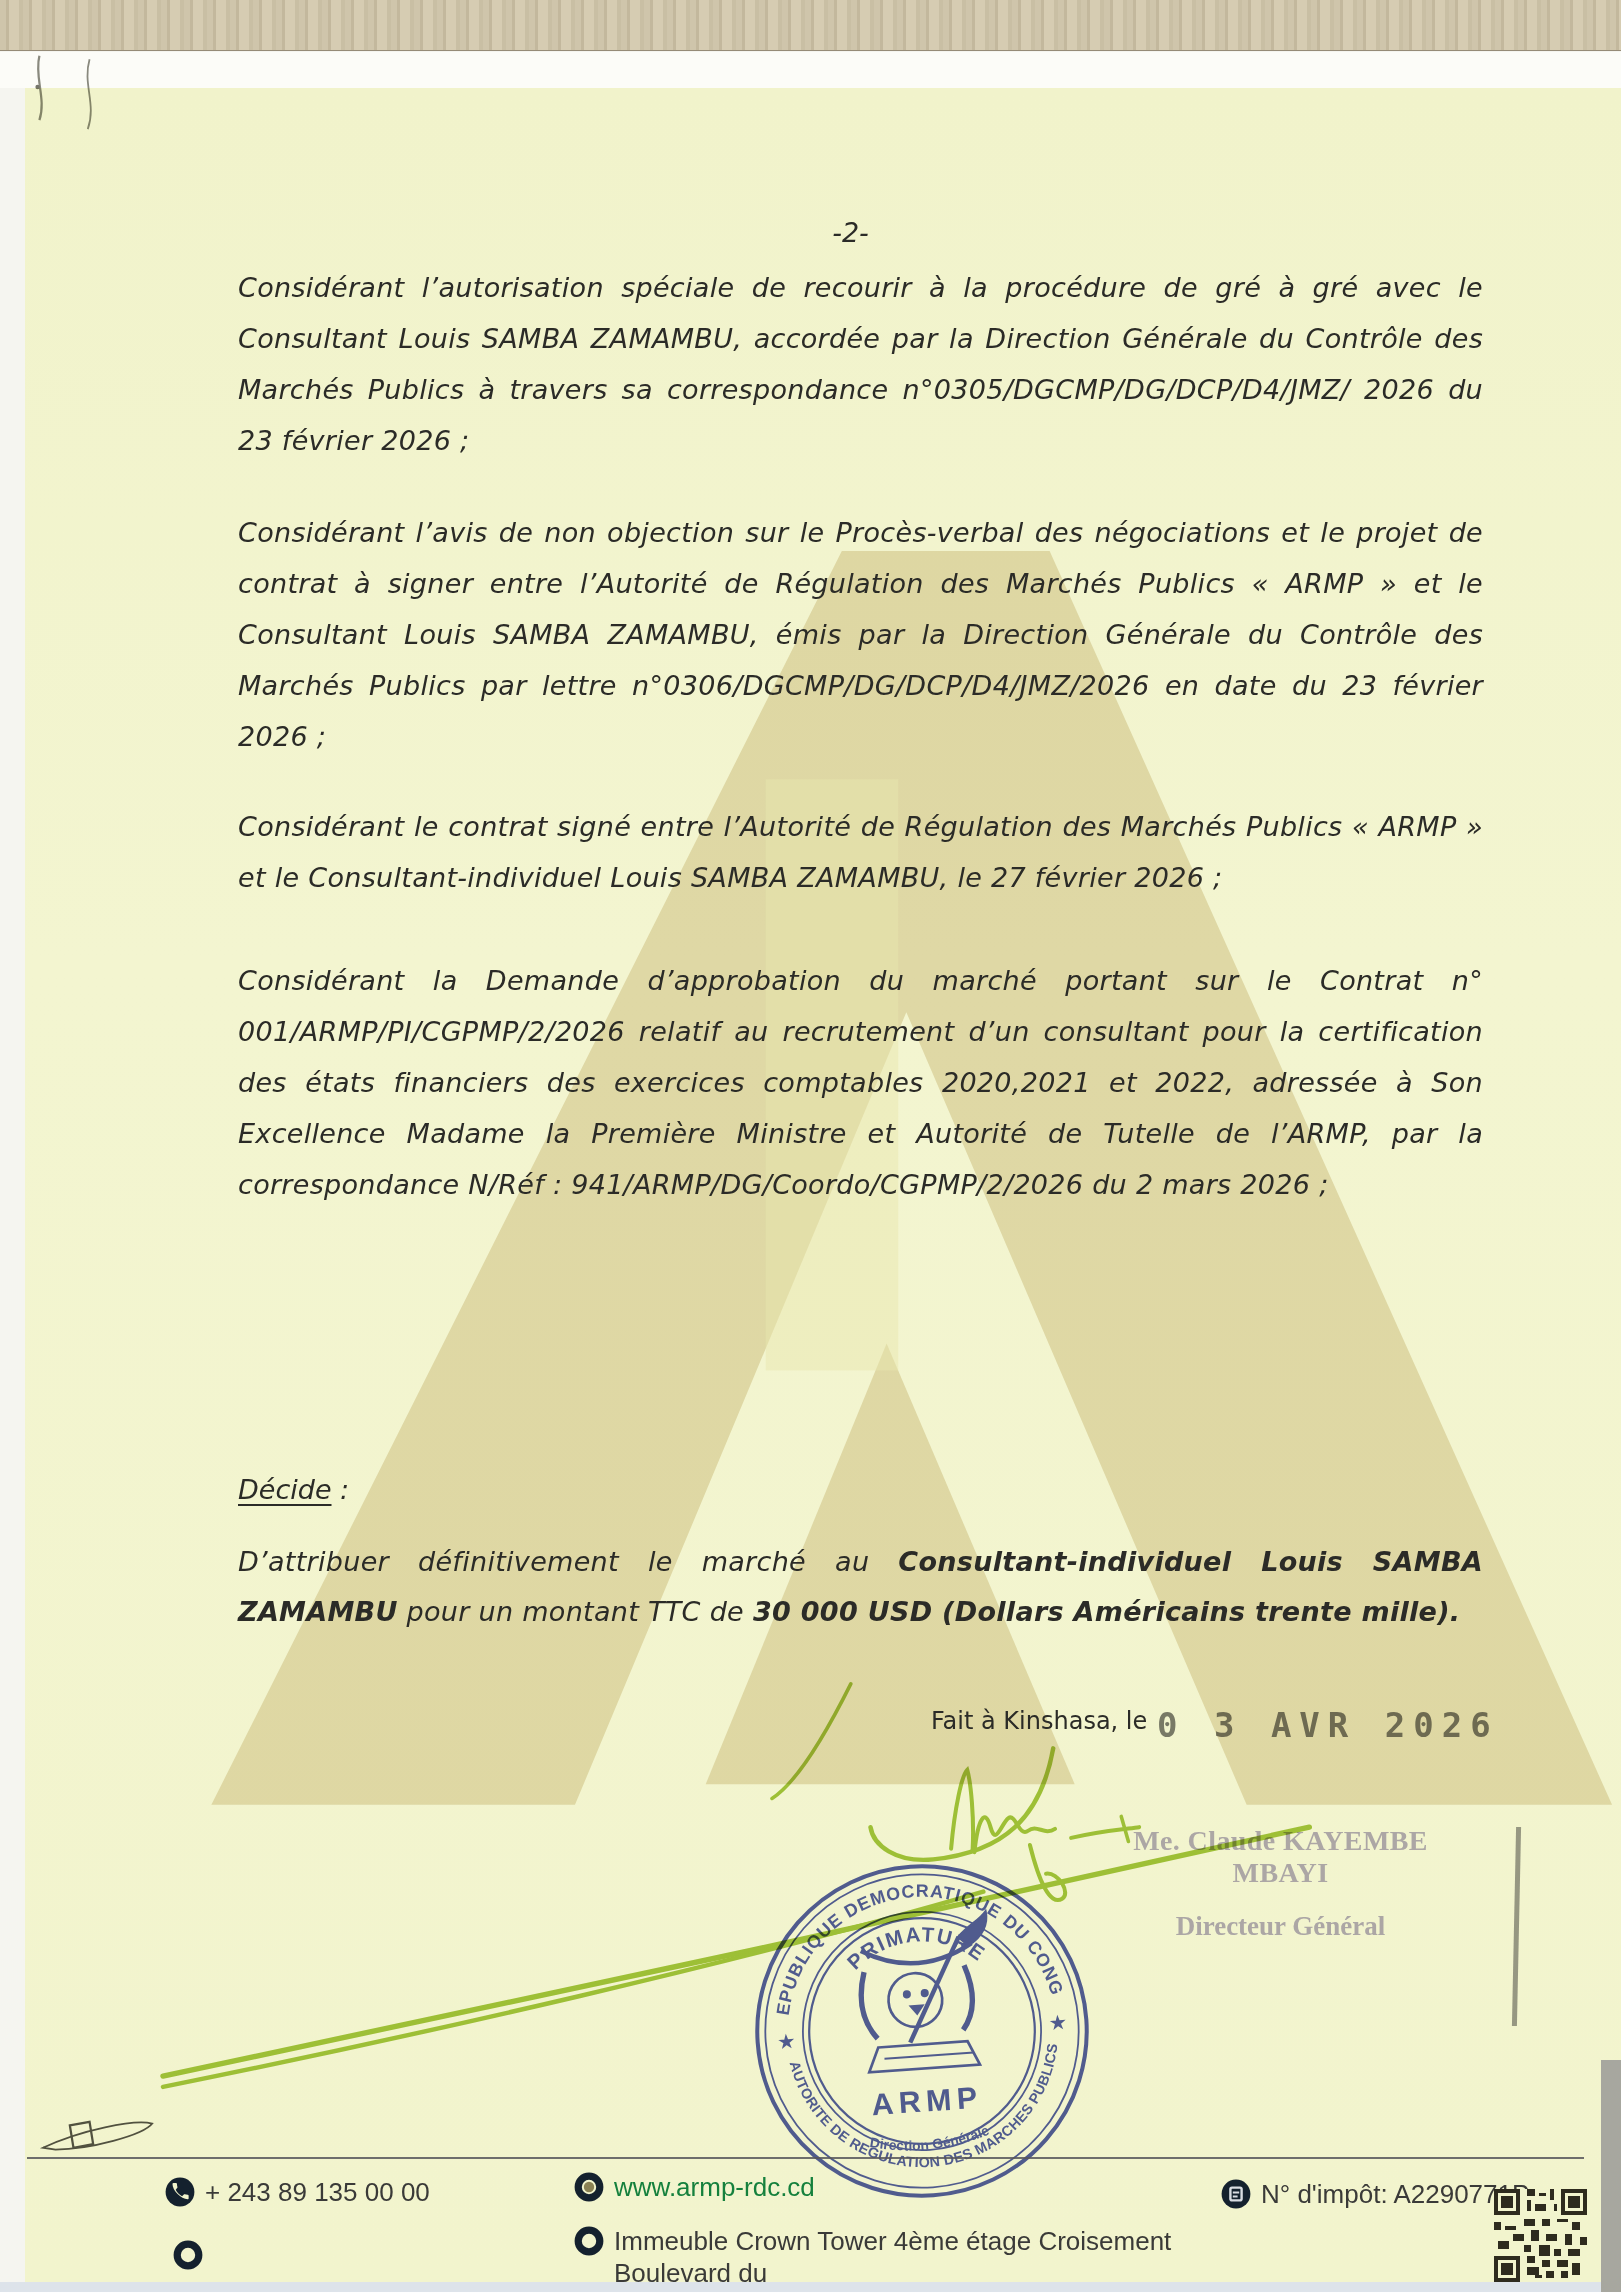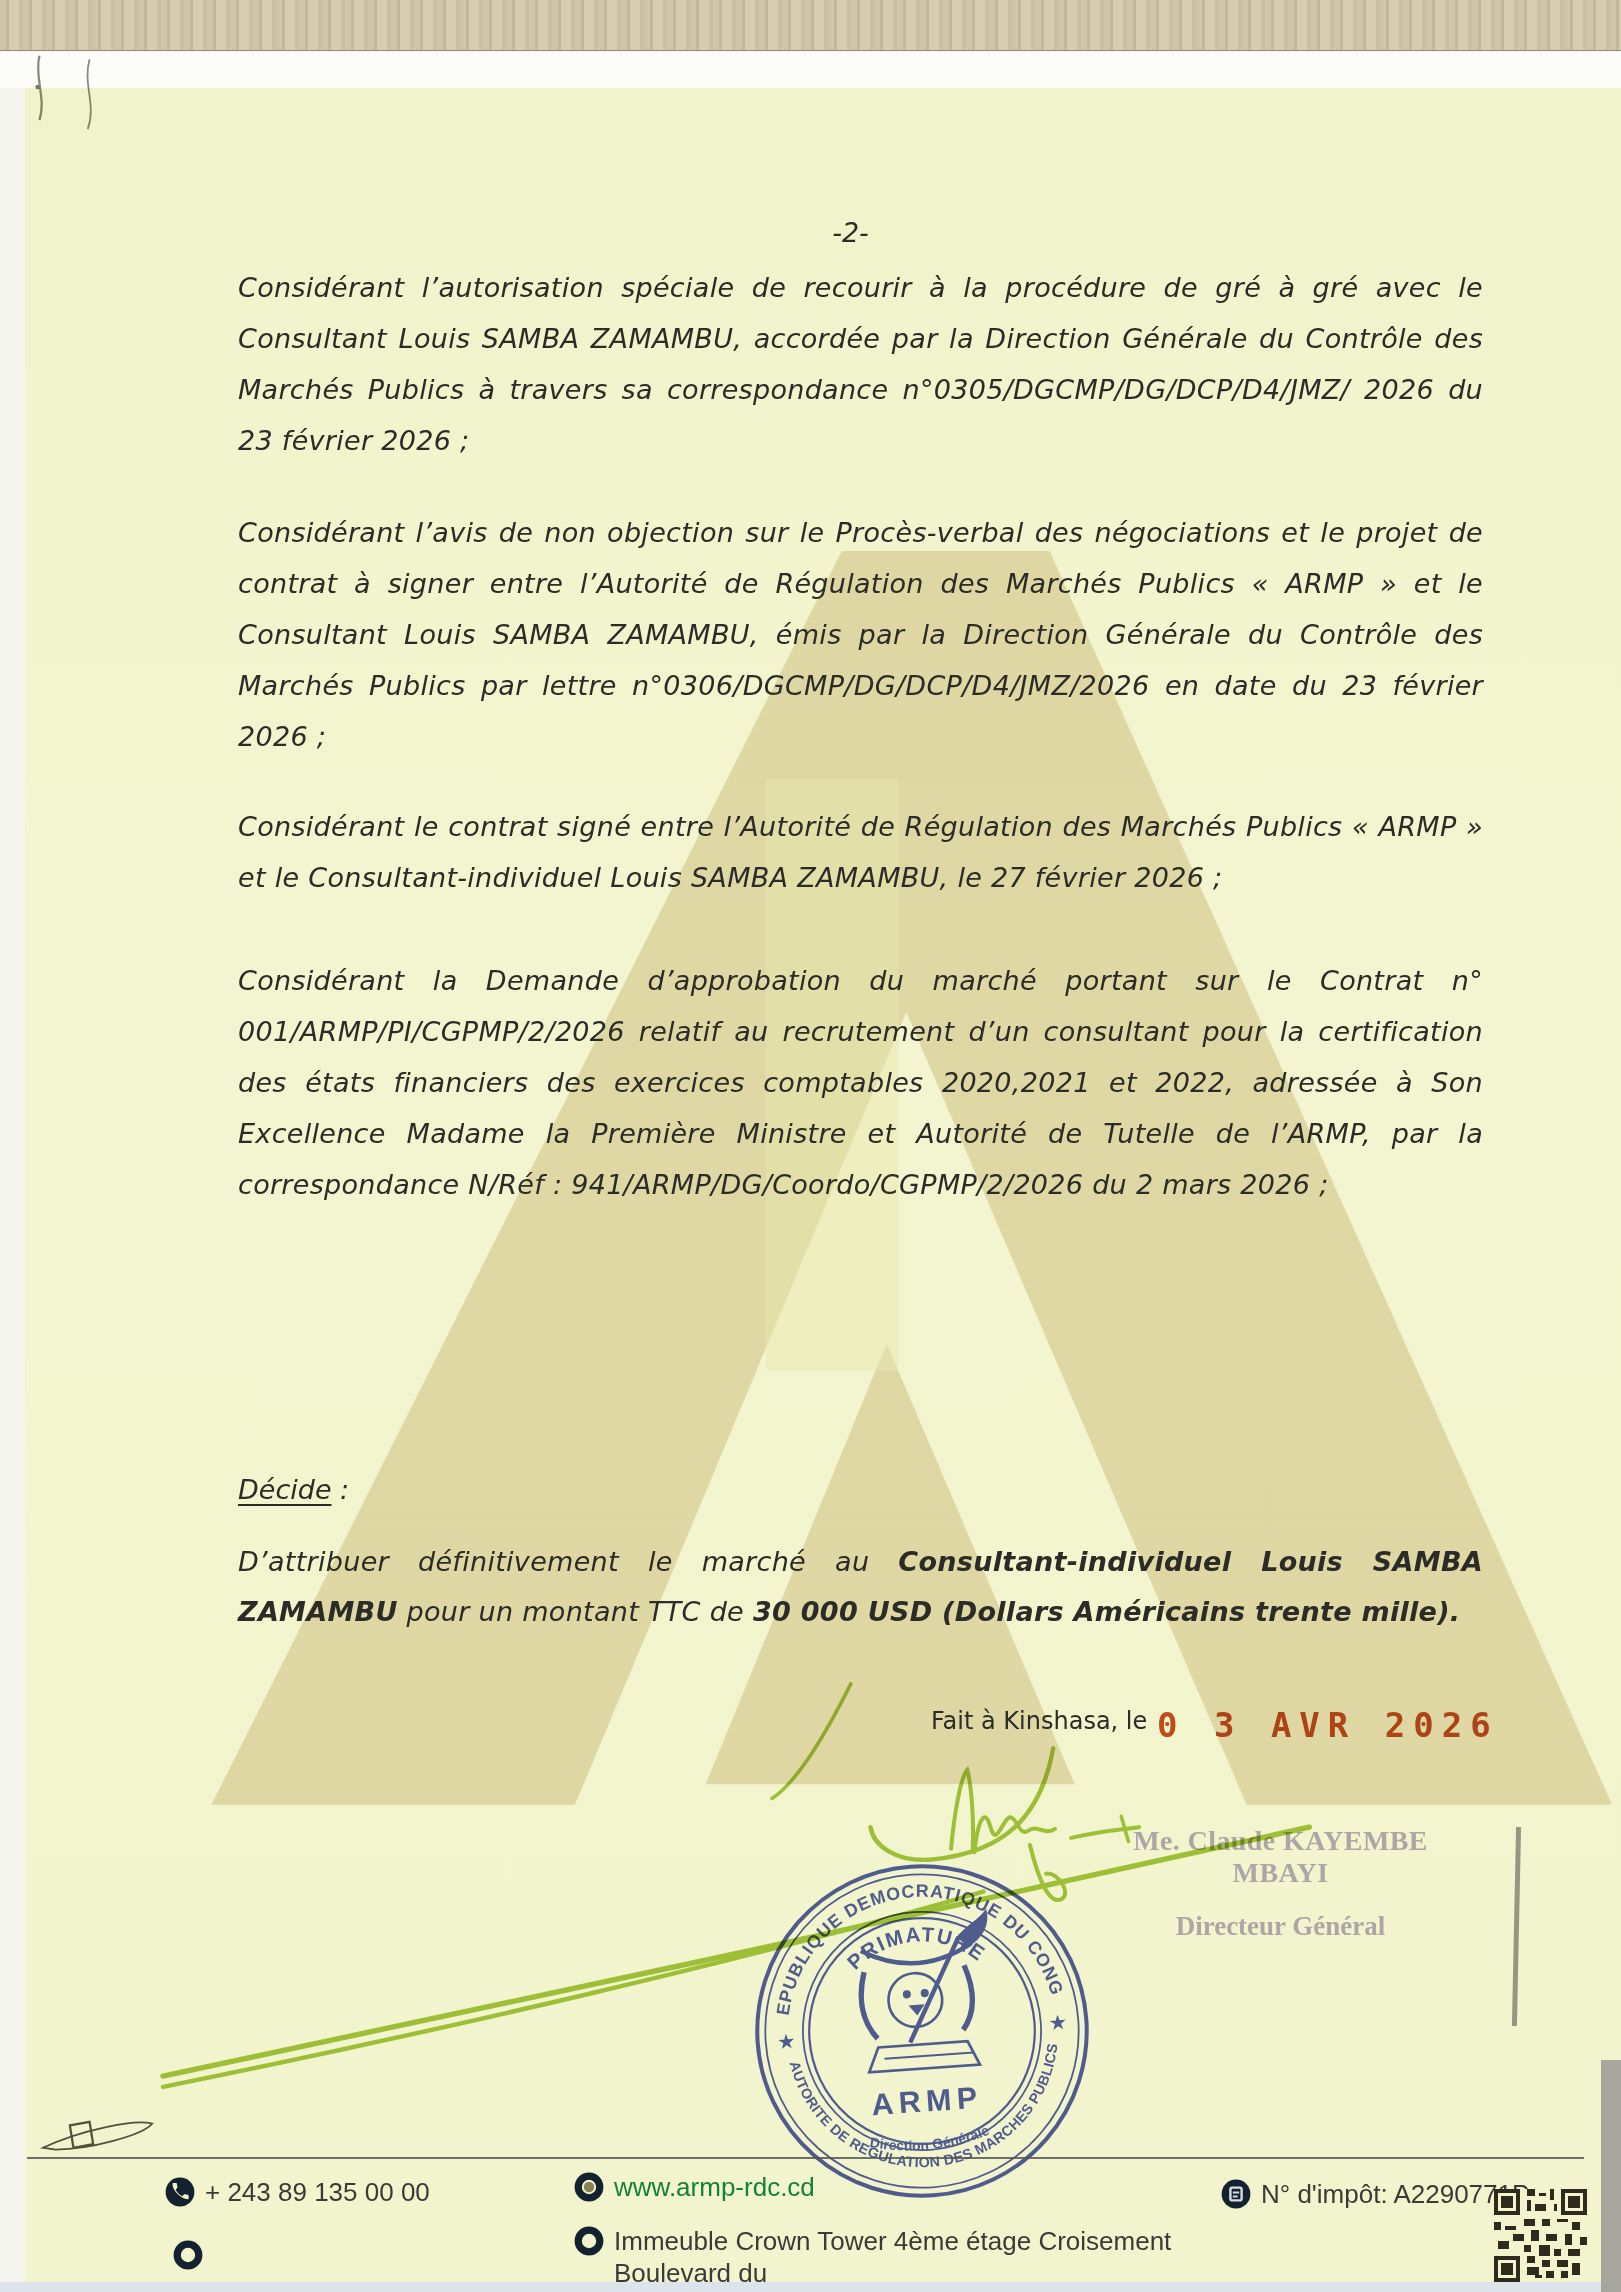--- a/index.html
+++ b/index.html
@@ -21,21 +21,21 @@
     font-family:"DejaVu Sans",sans-serif;font-style:italic;font-size:27px;line-height:51px;
     text-align:justify;letter-spacing:0.3px;}
   .pagenum{position:absolute;left:716px;top:217px;width:269px;text-align:center;color:#2b2b27;
     font-family:"DejaVu Sans",sans-serif;font-style:italic;font-size:27px;}
   .decide{position:absolute;left:238px;top:1474px;color:#2b2b27;font-family:"DejaVu Sans",sans-serif;
     font-style:italic;font-size:27px;font-weight:400;}
   .decide .u{text-decoration:underline;text-underline-offset:5.4px;}
   .bold{font-weight:700;}
   .dateline-label{position:absolute;left:931px;top:1707px;color:#2b2b27;
     font-family:"DejaVu Sans",sans-serif;font-size:24px;}
-  .date-stamp{position:absolute;left:1157px;top:1705px;color:#c2410c;
+  .date-stamp{position:absolute;left:1157px;top:1705px;color:#737373;
     font-family:"DejaVu Sans Mono",monospace;font-weight:700;font-size:34px;letter-spacing:8px;
     opacity:.92;mix-blend-mode:multiply;}
   .sig-stamp{position:absolute;left:1115px;top:1825px;width:331px;text-align:center;color:#a29ac1;
     font-family:"Liberation Serif",serif;font-weight:700;opacity:.8;mix-blend-mode:multiply;
     filter:blur(0.4px);}
   .sig-stamp .nm{font-size:28px;letter-spacing:0.4px;}
   .sig-stamp .tt{font-size:27px;margin-top:21.5px;}
 
   svg.overlay{position:absolute;left:0;top:0;mix-blend-mode:multiply;}
   svg.seal{position:absolute;left:734px;top:1843px;width:376px;height:376px;

